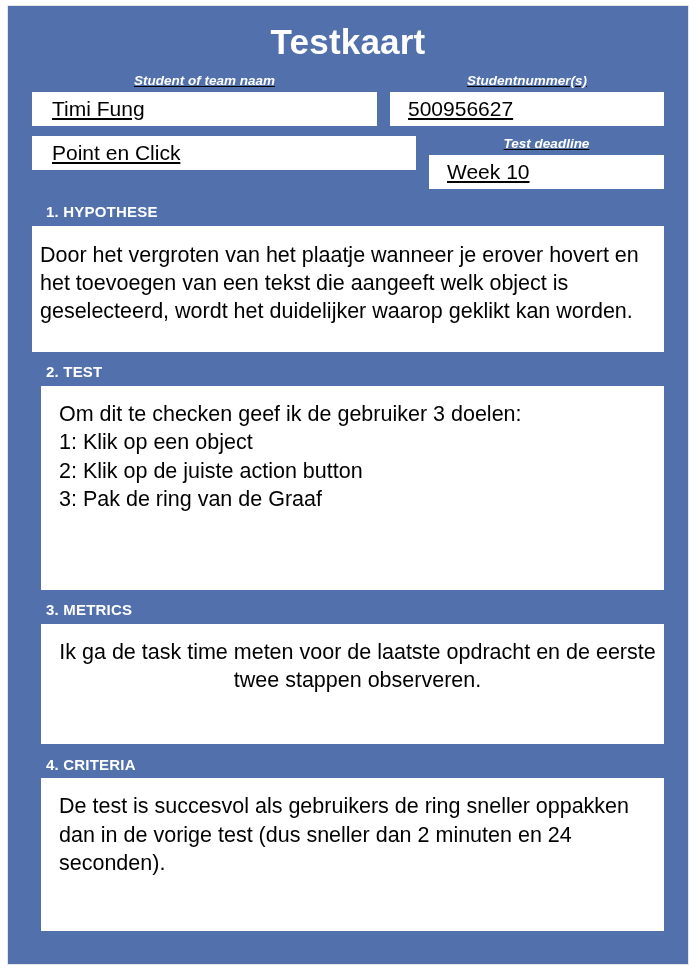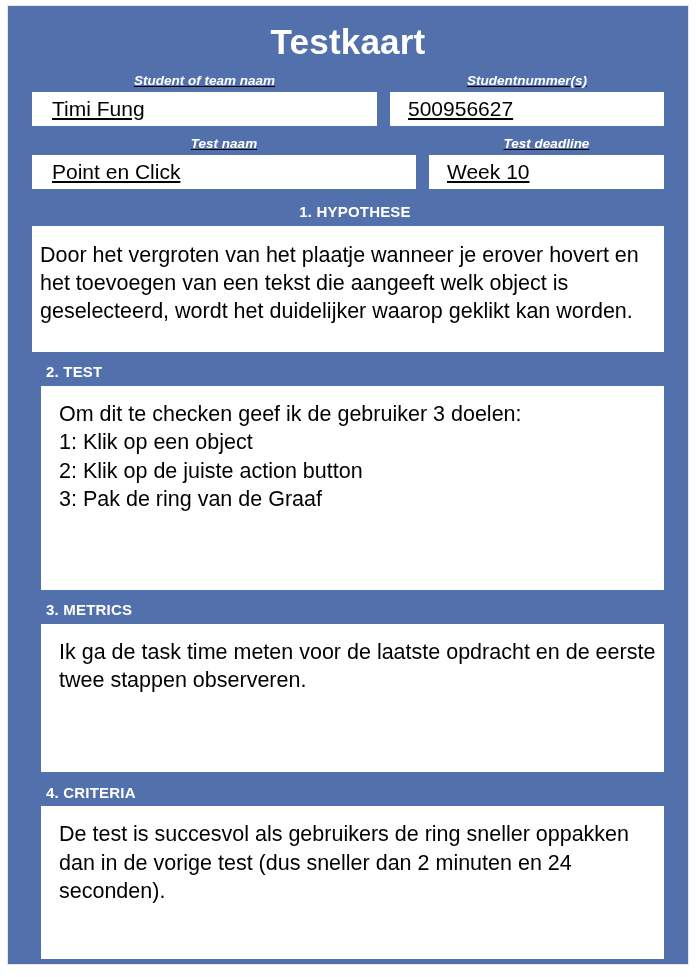--- a/index.html
+++ b/index.html
@@ -102,21 +102,21 @@
     color: #000000;
     box-sizing: border-box;
     overflow: hidden;
   }
   .section-box p {
     margin: 0;
   }
 
   
   #section-hypothese { margin-top: 14px; }
-  #section-hypothese .section-header { padding-left: 14px; text-align: center; }
+  #section-hypothese .section-header { padding-left: 14px; }
   #section-hypothese .section-box {
     height: 126px;
     padding: 15px 8px 0 8px;
     font-size: 21.5px;
     line-height: 1.305;
   }
 
   
   #section-test { margin-top: 11px; }
   #section-test .section-box {
@@ -124,25 +124,26 @@
     margin-left: 9px;
     margin-right: 0;
     padding: 14px 8px 0 18px;
     font-size: 21.5px;
     line-height: 1.32;
   }
 
   
   #section-metrics { margin-top: 11px; }
   #section-metrics .section-box {
-    height: 148px;
+    height: 120px;
     margin-left: 9px;
     padding: 14px 8px 0 18px;
     font-size: 21.5px;
     line-height: 1.32;
+    text-align: center;
   }
 
   
   #section-criteria { margin-top: 12px; }
   #section-criteria .section-box {
     height: 153px;
     margin-left: 9px;
     padding: 14px 8px 0 18px;
     font-size: 21.5px;
     line-height: 1.32;
@@ -165,21 +166,20 @@
     <div class="field f-number">
       <div class="field-label">Studentnummer(s)</div>
       <div class="field-input">500956627</div>
     </div>
 
   </div>
 
   <div class="field-row row-2">
 
     <div class="field f-testname">
-      <div class="field-label">Test naam</div>
       <div class="field-input">Point en Click</div>
     </div>
 
     <div class="field f-deadline">
       <div class="field-label">Test deadline</div>
       <div class="field-input">Week 10</div>
     </div>
 
   </div>
 

